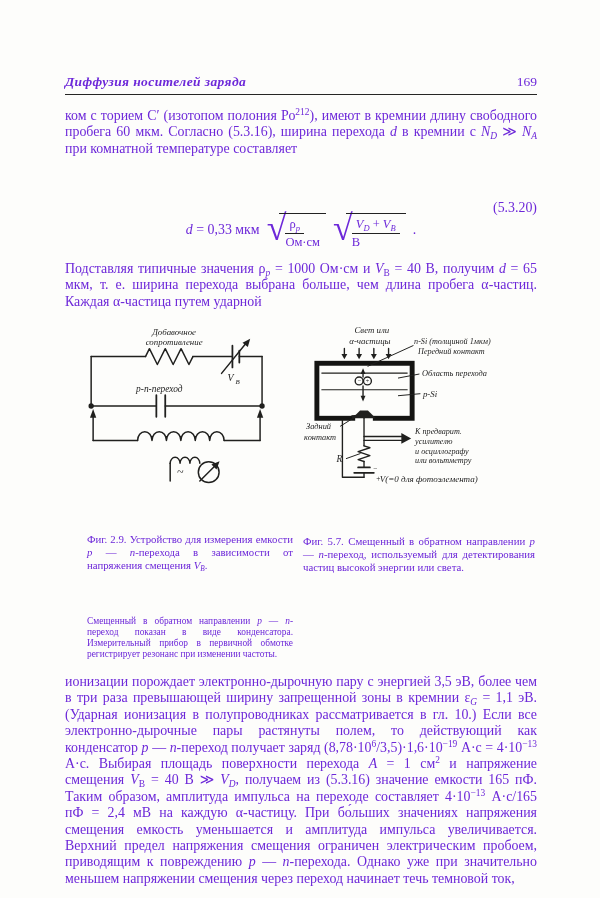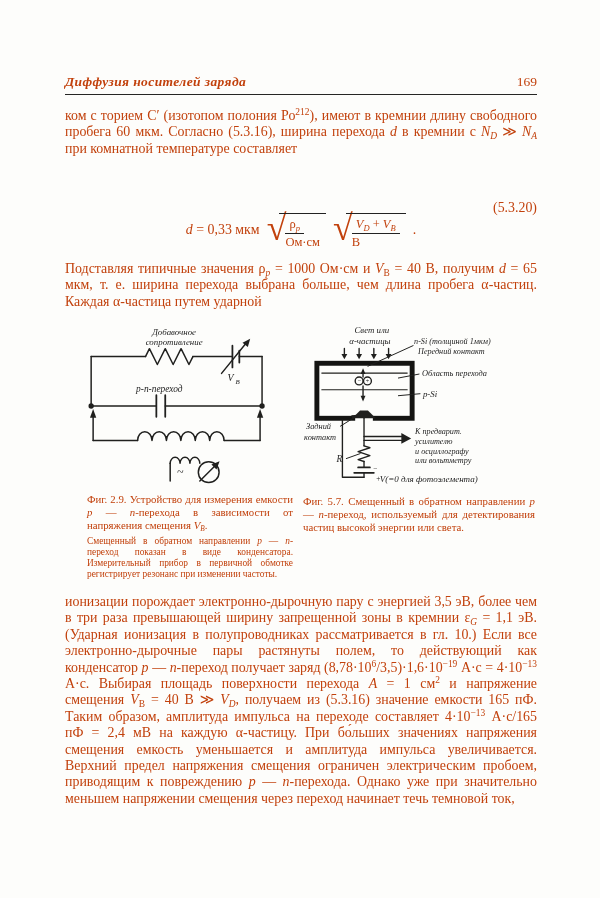--- a/index.html
+++ b/index.html
@@ -1,37 +1,37 @@
 <!DOCTYPE html>
 <html><head>
 <meta charset="utf-8">
 <style>
   html,body{margin:0;padding:0;background:#fdfdfb;}
   .page{width:600px;height:898px;box-sizing:border-box;position:relative;overflow:hidden;
-        background:#fdfdfb;color:#c2410c;font-family:"Liberation Serif",serif;
+        background:#fdfdfb;color:#6d28d9;font-family:"Liberation Serif",serif;
         padding:74px 63px 0 65px;}
   .header{display:flex;justify-content:space-between;align-items:baseline;}
   .running{font-style:italic;font-weight:bold;font-size:13.5px;letter-spacing:.4px;}
   .pageno{font-size:13.5px;}
   .rule{border-top:1.7px solid #262624;margin-top:4px;}
   p.body-text{font-size:13.9px;line-height:16.4px;text-align:justify;margin:13px 0 0 0;}
   sup{font-size:68%;position:relative;top:-.5em;line-height:0;vertical-align:baseline;}
   sub{font-size:68%;position:relative;top:.28em;line-height:0;vertical-align:baseline;}
   .it{font-style:italic;}
   .formula{position:relative;margin:10px 0 4px;display:flex;justify-content:center;align-items:center;min-height:46px;}
   .f-body{display:inline-flex;align-items:center;gap:7px;font-size:13.9px;margin-top:45px;}
   .sqrt{display:inline-flex;align-items:flex-start;transform:translateY(1px);}
   .radical{font-size:36px;line-height:30px;letter-spacing:-2px;}
   .radicand{margin-left:-5px;border-top:1.6px solid #222;padding:2px 6px 0;}
   .frac{display:inline-flex;flex-direction:column;align-items:flex-start;font-size:12.5px;line-height:1.15;}
   .frac .num{border-bottom:1.1px solid #222;padding:0 4px 1px;}
   .frac .den{padding-top:1px;}
   .eq-no{position:absolute;right:0;font-size:13.9px;}
   .figures{display:flex;margin-top:14px;}
-  .fig-col{display:flex;flex-direction:column;}
+  .fig-col{display:flex;flex-direction:column;gap:40px;}
   .fig56{width:232px;margin-left:6px;}
   .fig57{width:234px;}
   svg.figsvg{display:block;}
   .figsvg text{font-family:"Liberation Serif",serif;font-style:italic;fill:#222;}
   .cap-main{font-size:10.8px;line-height:12.9px;text-align:justify;margin-top:6px;}
   .cap-sub{font-size:9.4px;line-height:11px;text-align:justify;margin-top:4px;}
   .fig56 .cap-main,.fig56 .cap-sub{padding:0 10px 0 16px;}
   .fig57 .cap-main,.fig57 .cap-sub{padding-right:2px;}
   p.last{margin-top:14px;}
 </style>

